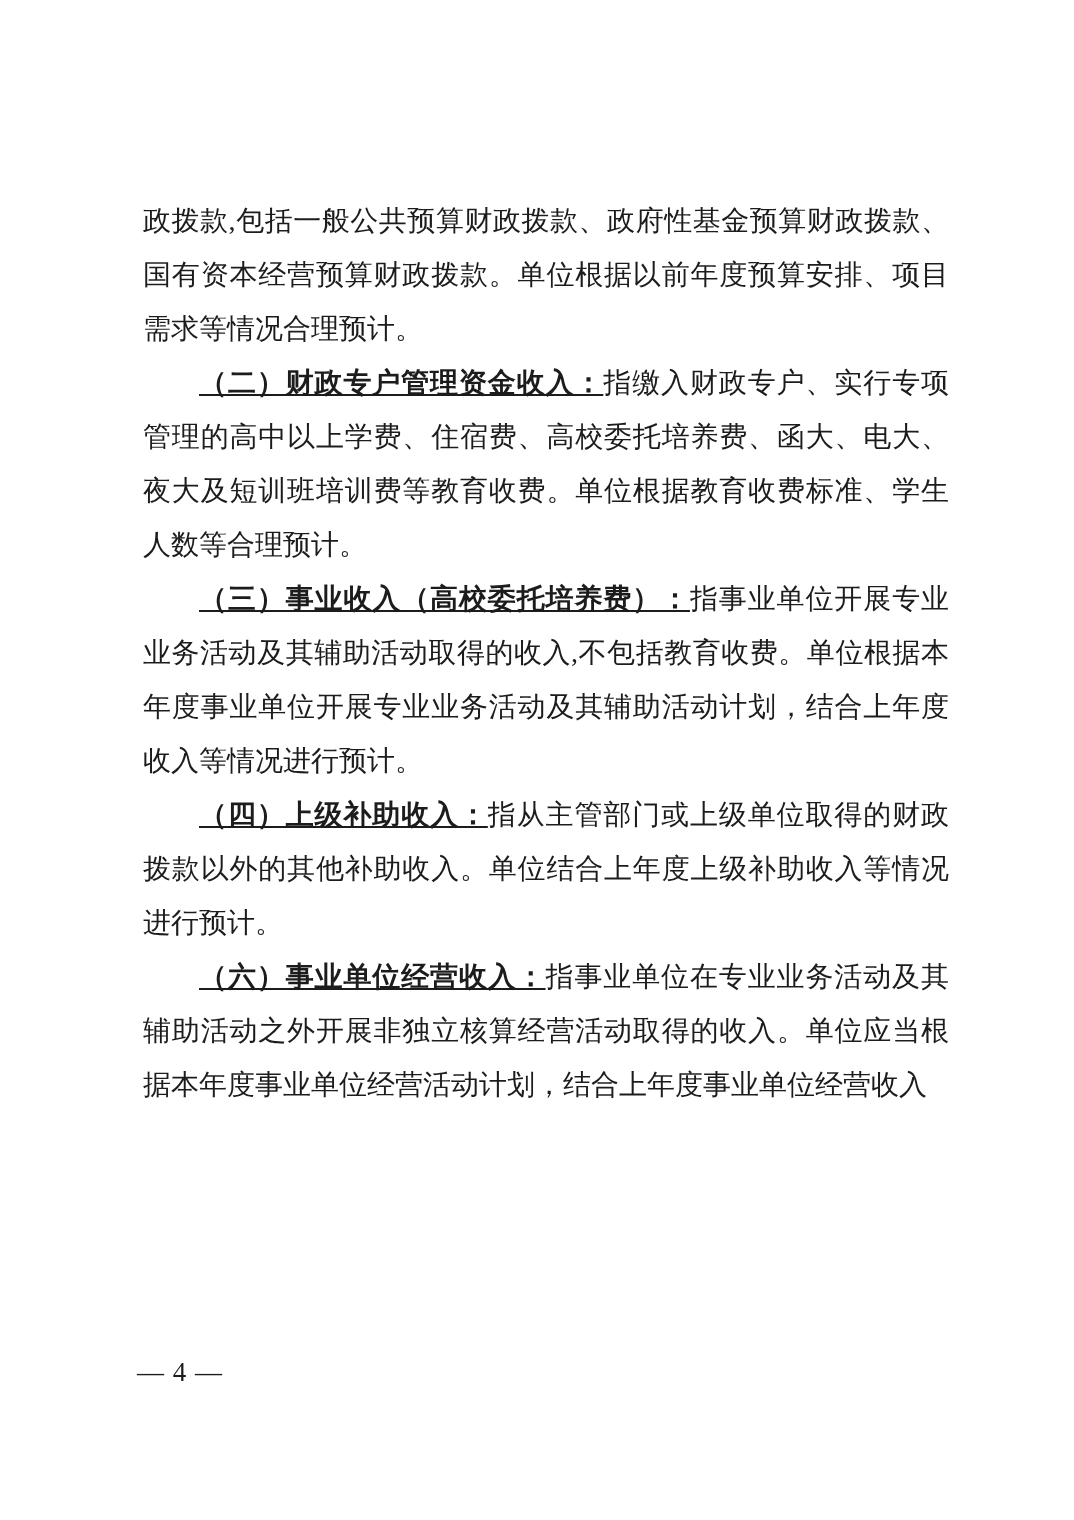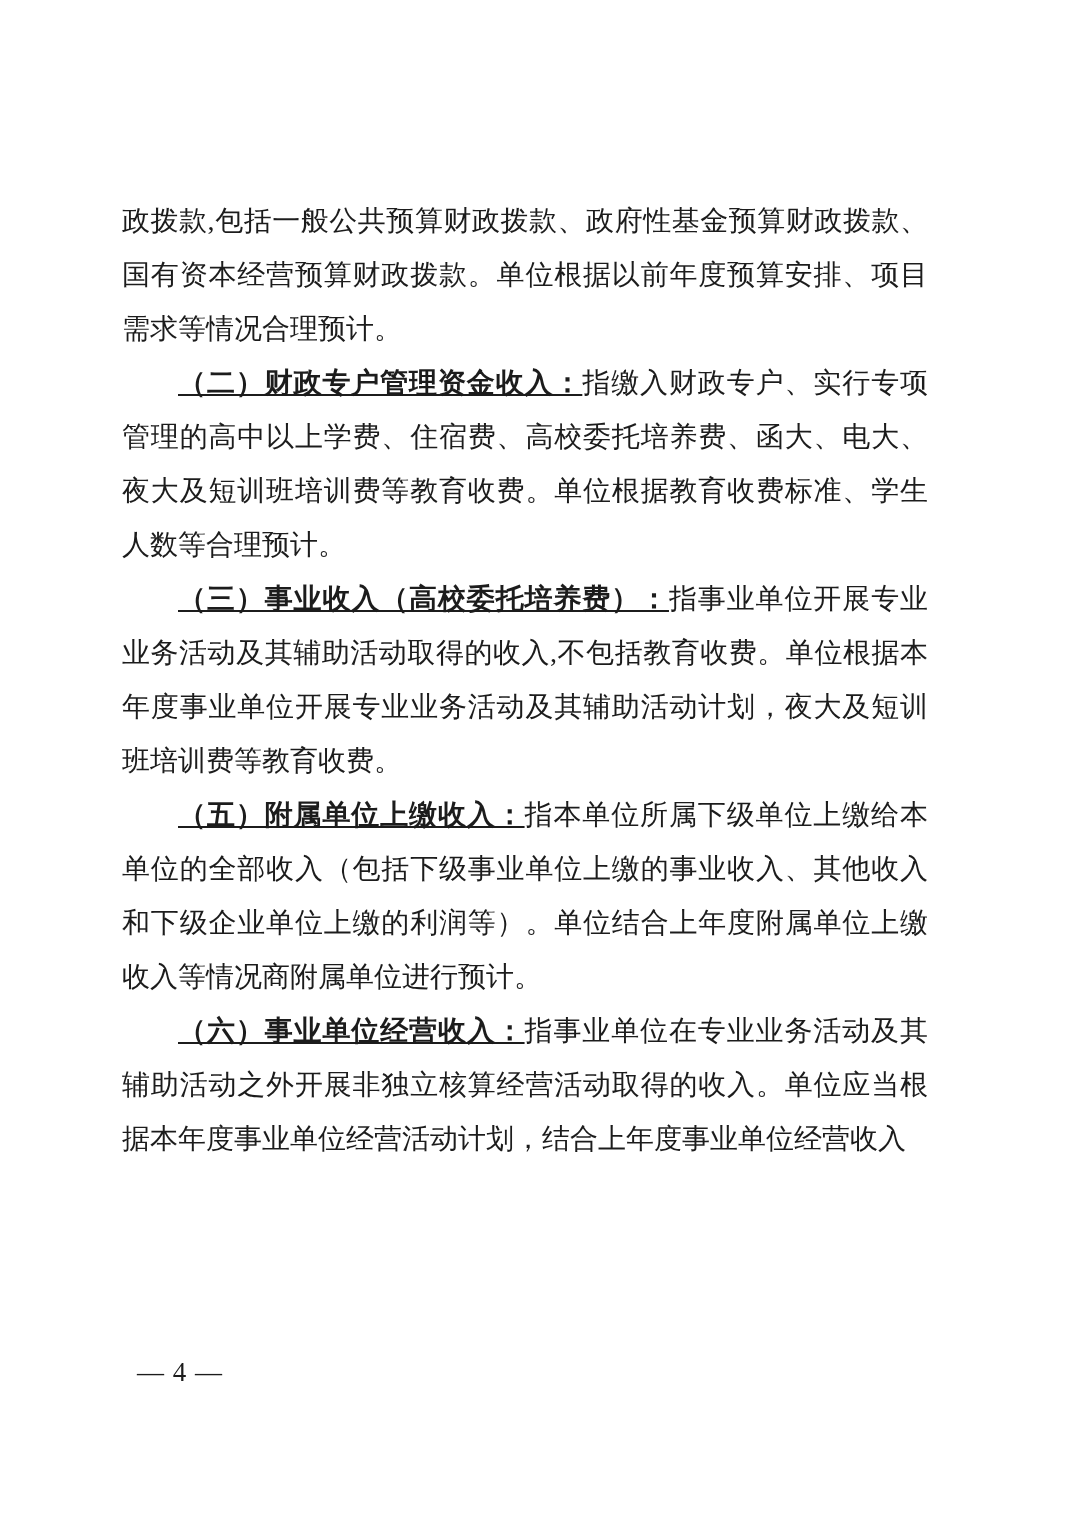--- a/index.html
+++ b/index.html
@@ -10,21 +10,21 @@
     width: 1074px;
     height: 1520px;
     background: #ffffff;
     position: relative;
     font-family: "Liberation Serif", "DejaVu Serif", serif;
     color: #1c1c1c;
     overflow: hidden;
   }
   .content {
     position: absolute;
-    left: 122px;
+    left: 143px;
     top: 194px;
     width: 806px;
   }
   .para {
     margin: 0;
     font-size: 28px;
     line-height: 54px;
     text-align: justify;
     text-justify: inter-ideograph;
     text-align-last: left;
@@ -46,18 +46,18 @@
     color: #1c1c1c;
   }
 </style>
 </head>
 <body>
 
 <div class="doc">
   <div class="content" id="paragraphs">
       <p class="para"><span>政拨款,包括一般公共预算财政拨款、政府性基金预算财政拨款、国有资本经营预算财政拨款。单位根据以前年度预算安排、项目需求等情况合理预计。</span></p>
       <p class="para indent"><b>（二）财政专户管理资金收入：</b><span>指缴入财政专户、实行专项管理的高中以上学费、住宿费、高校委托培养费、函大、电大、夜大及短训班培训费等教育收费。单位根据教育收费标准、学生人数等合理预计。</span></p>
-      <p class="para indent"><b>（三）事业收入（高校委托培养费）：</b><span>指事业单位开展专业业务活动及其辅助活动取得的收入,不包括教育收费。单位根据本年度事业单位开展专业业务活动及其辅助活动计划，夜大及短训班培训费等教育收费。</span></p>
-      <p class="para indent"><b>（五）附属单位上缴收入：</b><span>指本单位所属下级单位上缴给本单位的全部收入（包括下级事业单位上缴的事业收入、其他收入和下级企业单位上缴的利润等）。单位结合上年度附属单位上缴收入等情况商附属单位进行预计。</span></p>
+      <p class="para indent"><b>（三）事业收入（高校委托培养费）：</b><span>指事业单位开展专业业务活动及其辅助活动取得的收入,不包括教育收费。单位根据本年度事业单位开展专业业务活动及其辅助活动计划，结合上年度收入等情况进行预计。</span></p>
+      <p class="para indent"><b>（四）上级补助收入：</b><span>指从主管部门或上级单位取得的财政拨款以外的其他补助收入。单位结合上年度上级补助收入等情况进行预计。</span></p>
       <p class="para indent"><b>（六）事业单位经营收入：</b><span>指事业单位在专业业务活动及其辅助活动之外开展非独立核算经营活动取得的收入。单位应当根据本年度事业单位经营活动计划，结合上年度事业单位经营收入</span></p>
     </div>
   <div class="footer">— 4 —</div>
 </div>
 
 </body></html>

